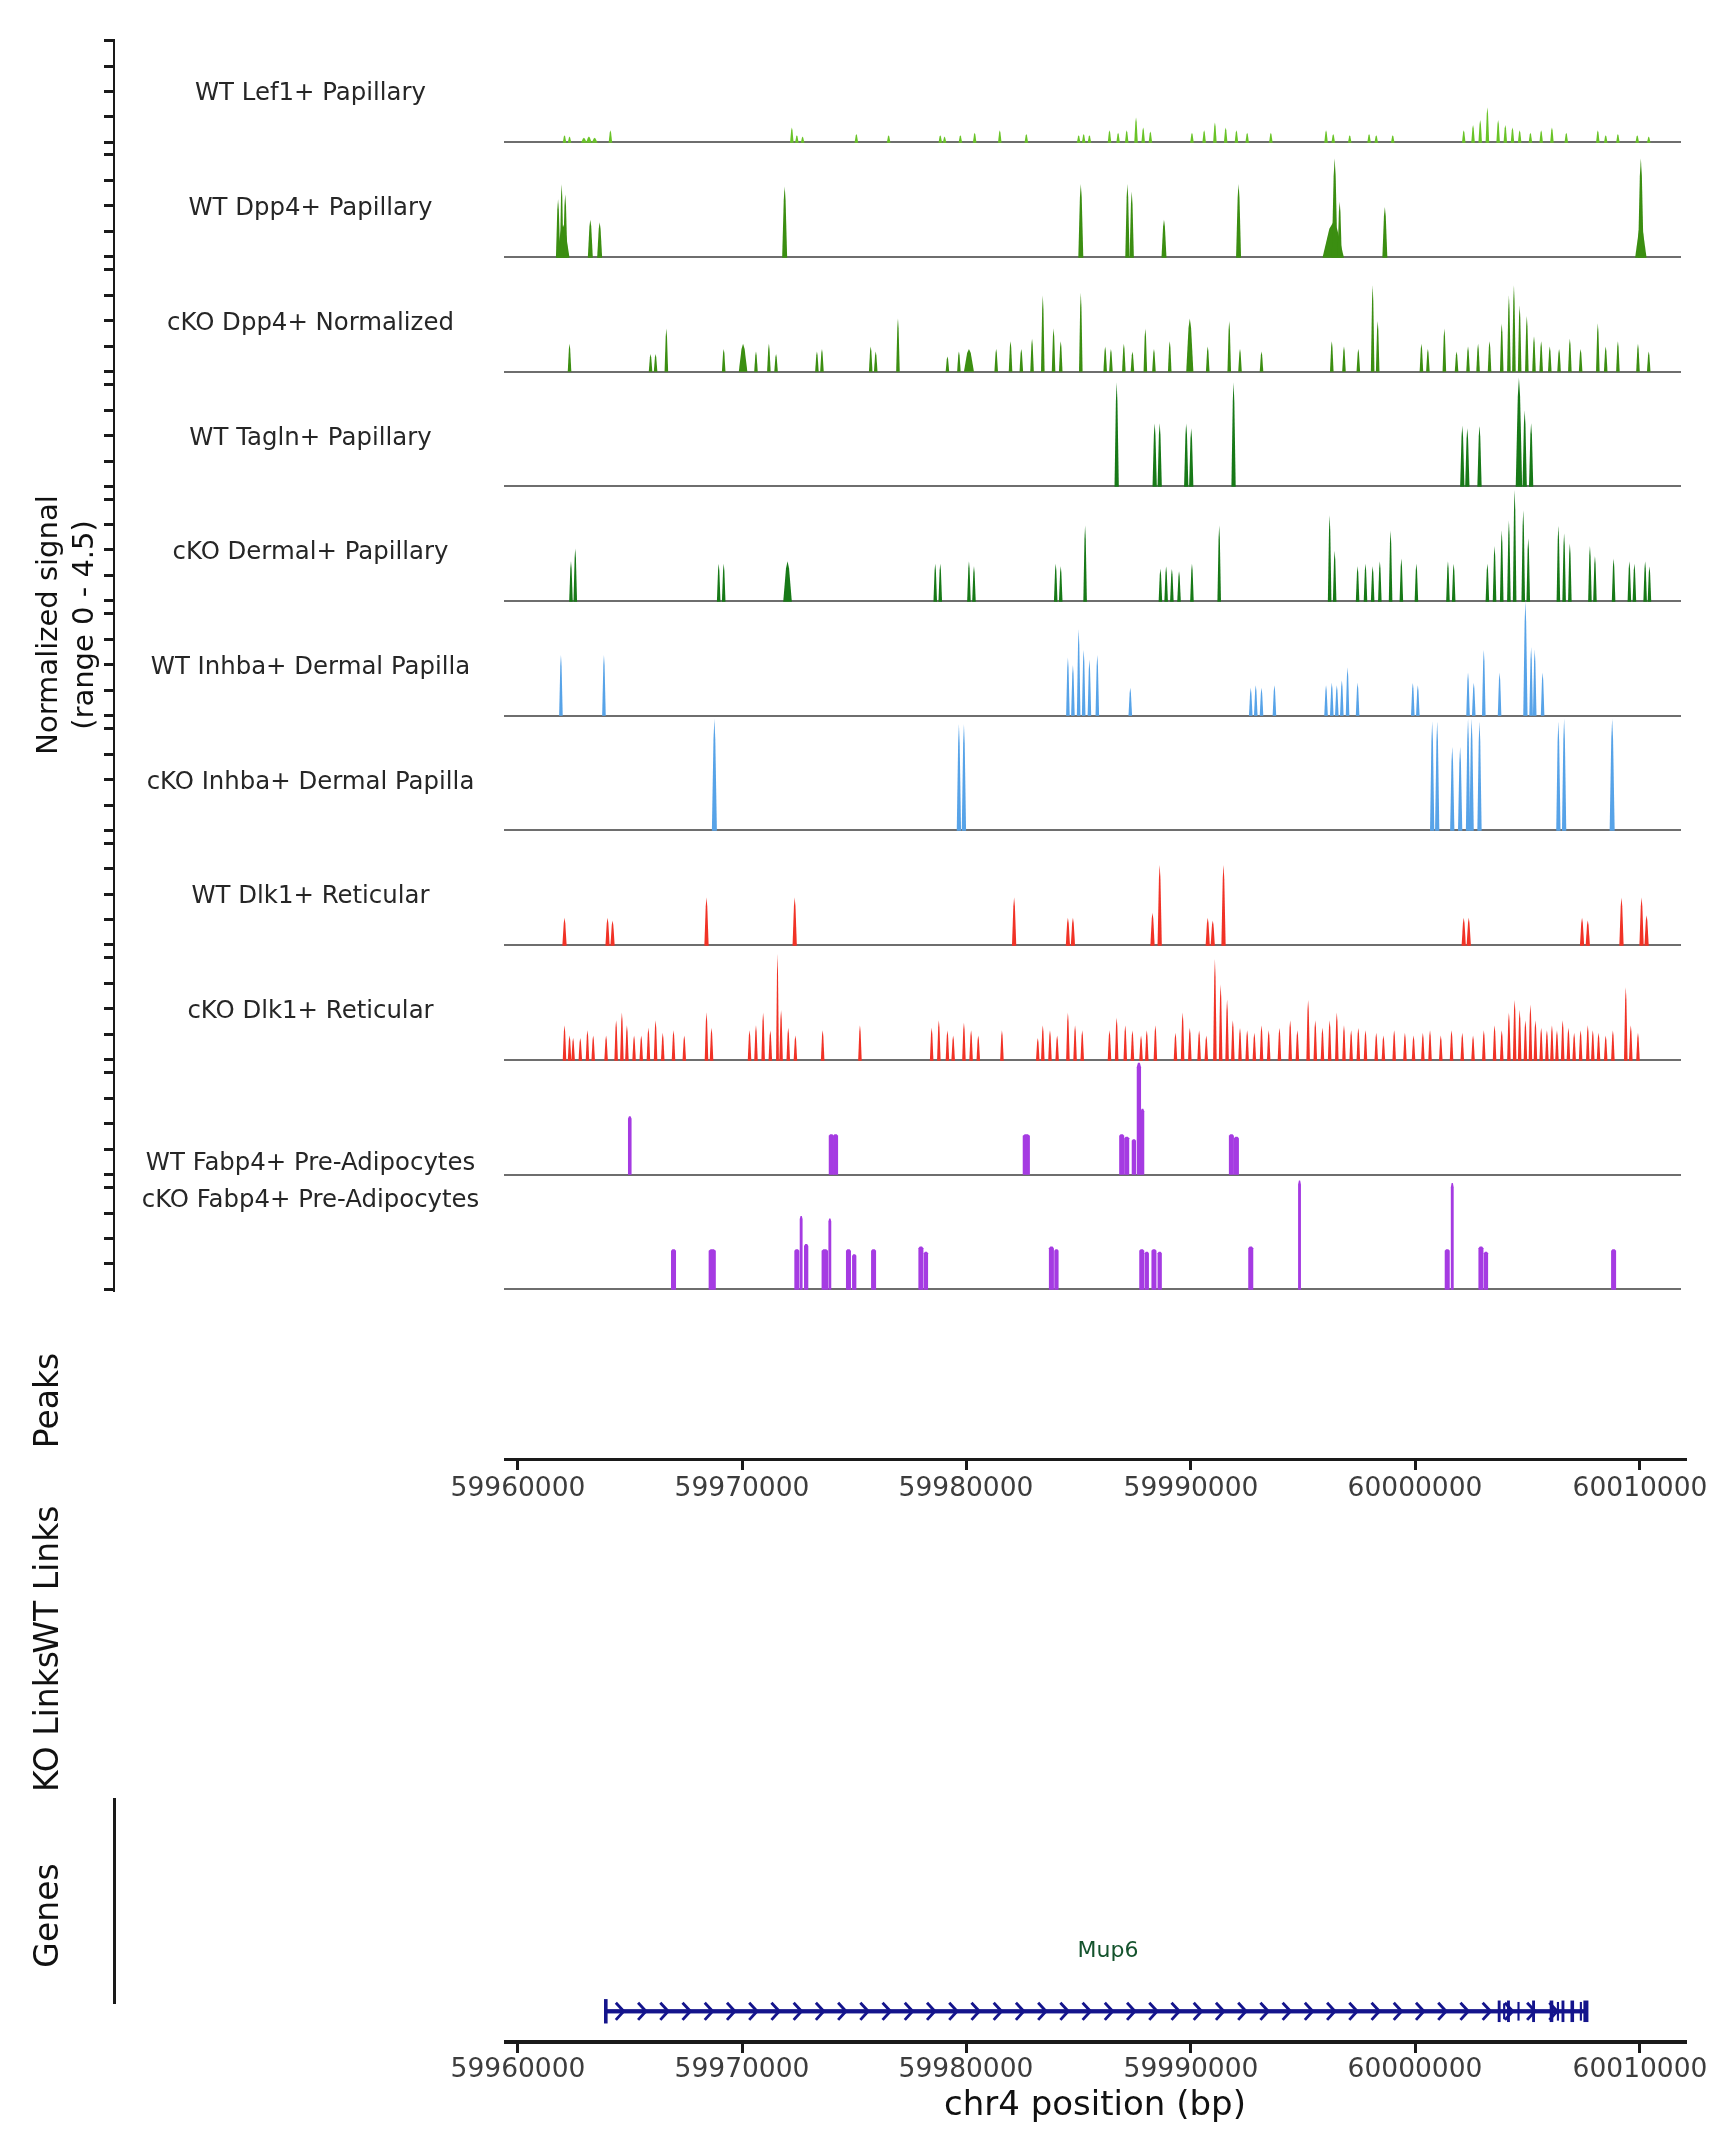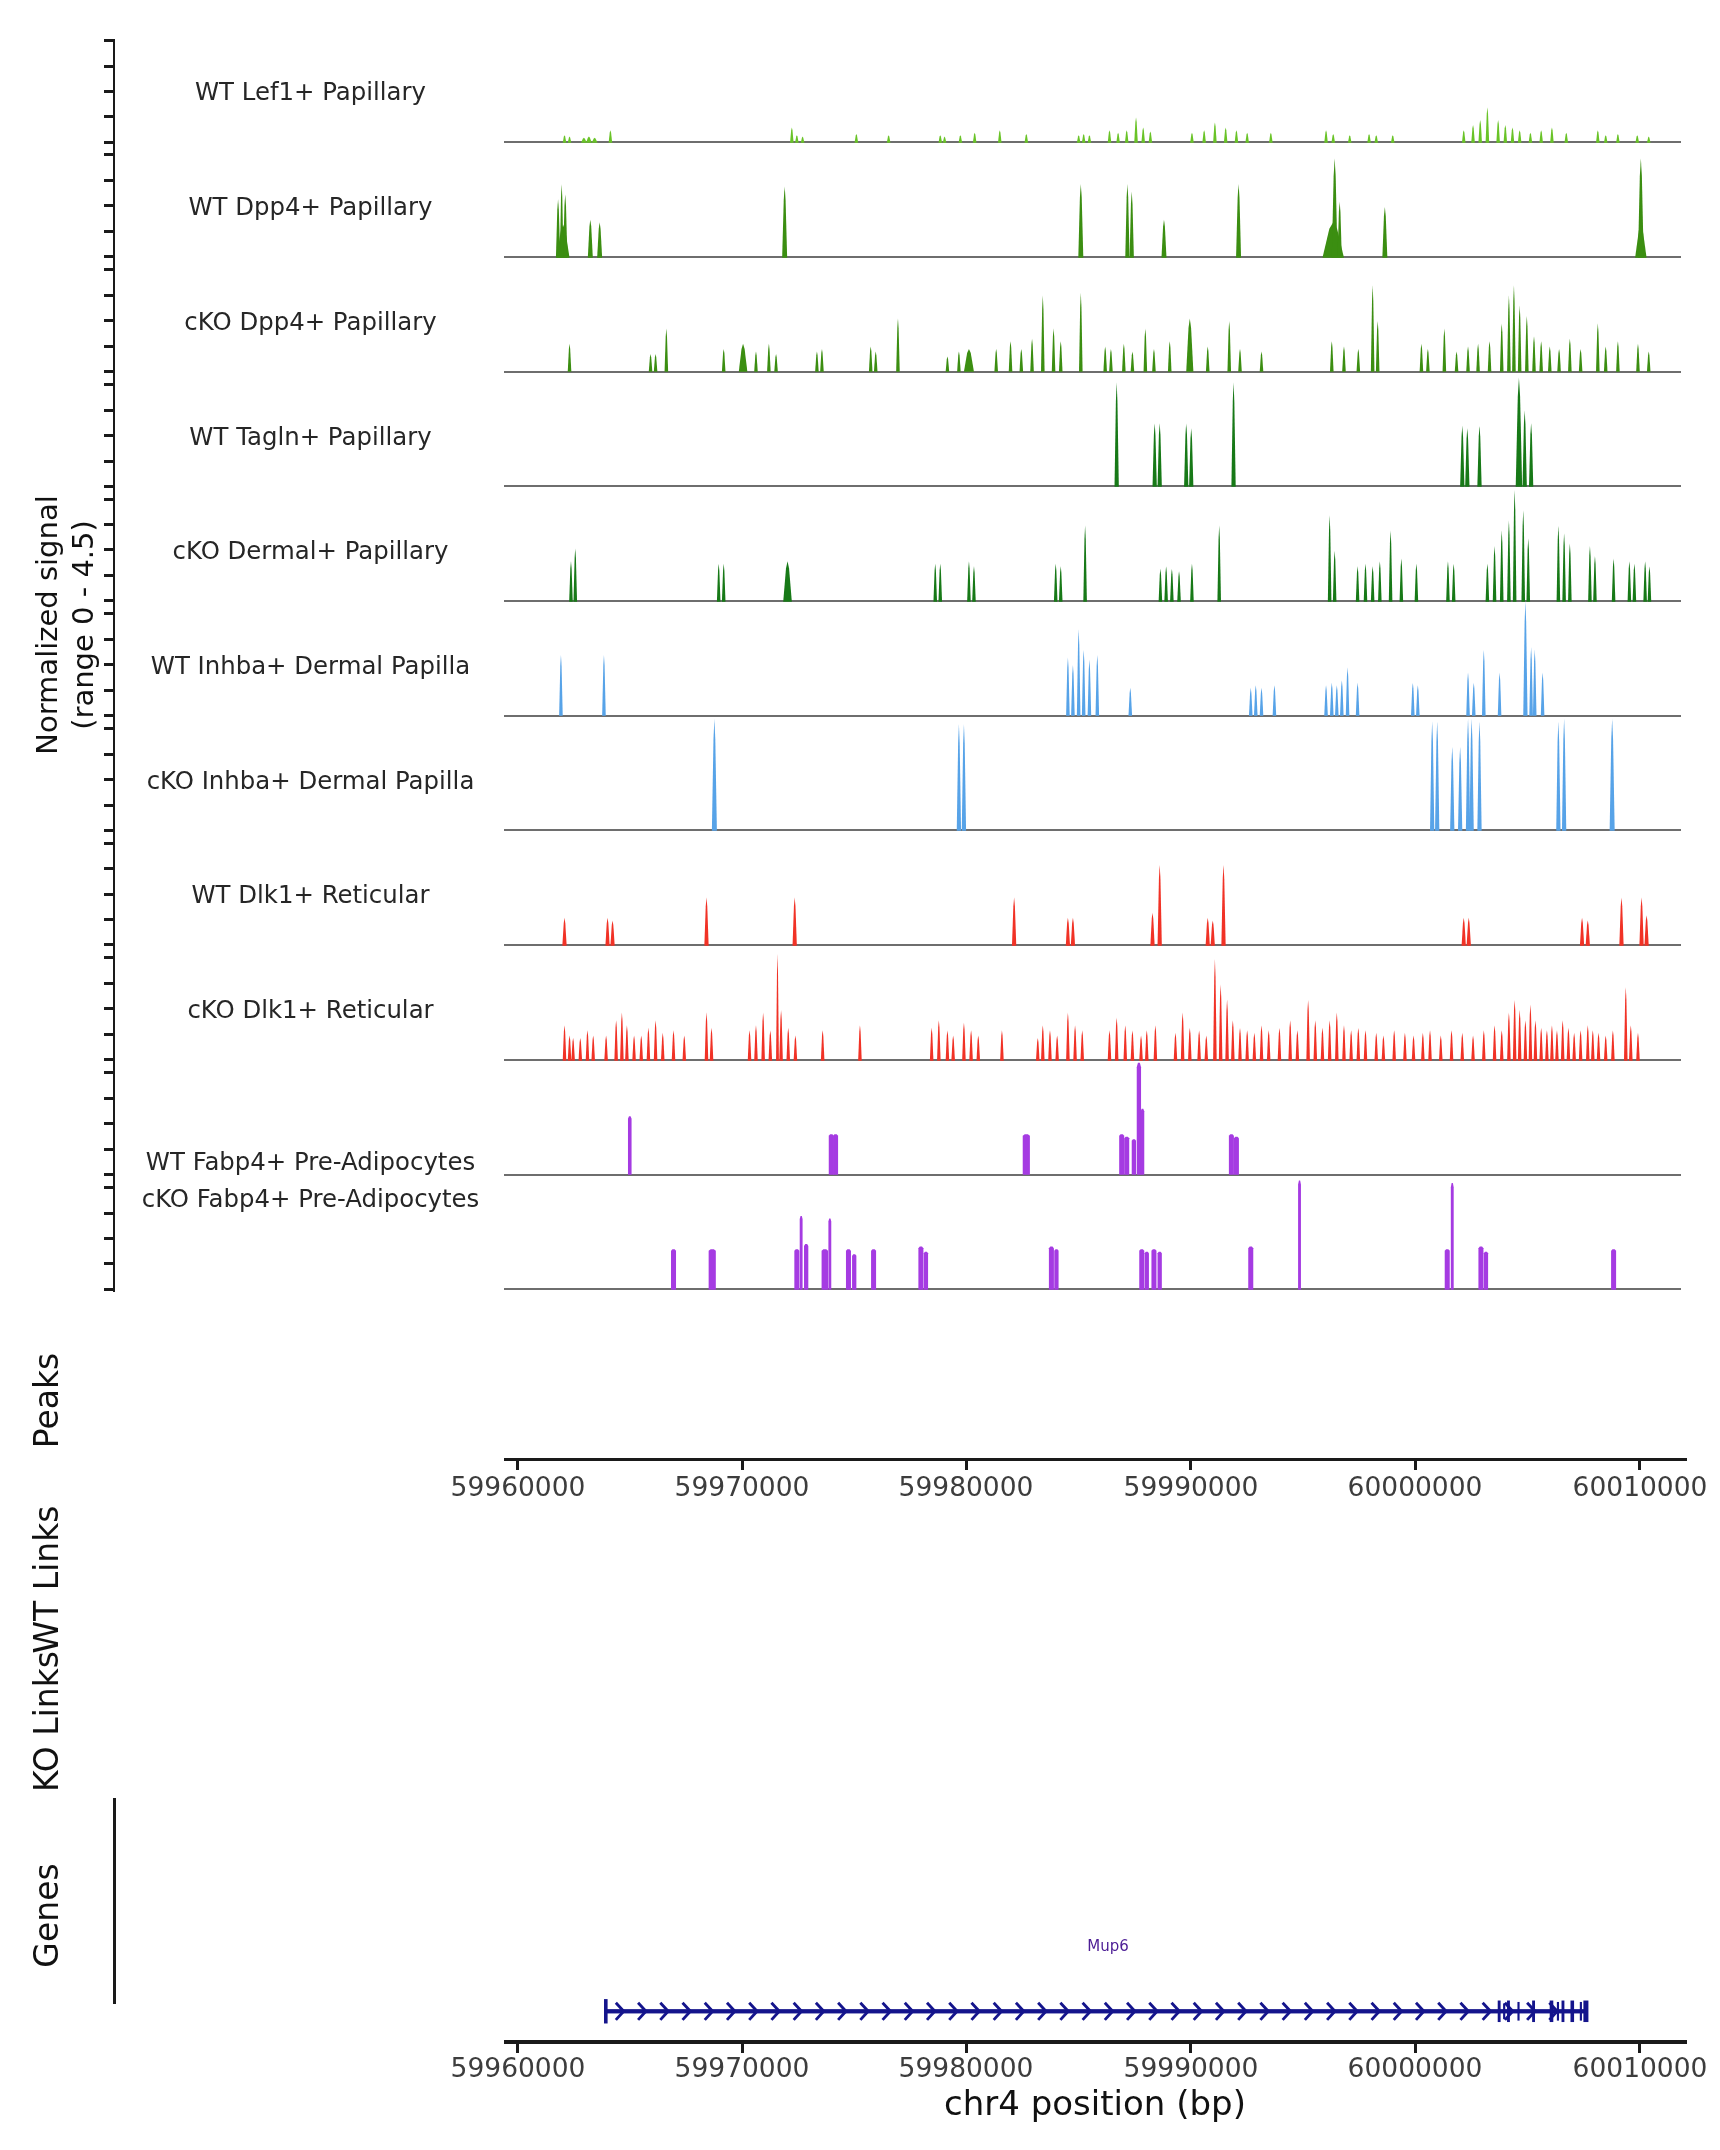--- a/index.html
+++ b/index.html
@@ -6,21 +6,21 @@
   #fig{position:relative;width:1721px;height:2151px;background:#ffffff;
        font-family:"DejaVu Sans","Liberation Sans",sans-serif;overflow:hidden;}
   .track-label{position:absolute;left:115px;width:391px;text-align:center;
        font-size:24.4px;color:#262626;white-space:nowrap;}
   .baseline{position:absolute;left:504px;width:1177px;height:2.2px;background:#6e6e6e;}
   .rot{transform:rotate(-90deg);transform-origin:center center;}
   .ylabel{position:absolute;font-size:29px;color:#111;text-align:center;line-height:36px;white-space:nowrap;}
   .section-label{position:absolute;font-size:33px;color:#111;white-space:nowrap;}
   .tick-label{position:absolute;font-size:26.5px;color:#3d3d3d;transform:translateX(-50%);white-space:nowrap;}
   .axis-line{position:absolute;background:#1a1a1a;}
-  .gene-name{position:absolute;font-size:15px;color:#4c1d95;transform:translateX(-50%);}
+  .gene-name{position:absolute;font-size:22px;color:#14532d;transform:translateX(-50%);}
   .xtitle{position:absolute;font-size:34px;color:#111;transform:translateX(-50%);white-space:nowrap;}
   svg{position:absolute;display:block;}
 </style>
 </head>
 <body>
 
 <div id="fig">
 
   <div id="ruler">
       <div class="axis-line" style="left:113px;top:39px;width:2.2px;height:1253px;"></div>
@@ -167,21 +167,21 @@
           <polygon points="1019.5,160 1021.74,75.581 1023,57.05 1024.26,75.581 1026.5,160" fill="#3B8E11"></polygon>
           <polygon points="1140,160 1149.6,119.24600000000001 1155,110.30000000000001 1160.4,119.24600000000001 1170,160" fill="#3B8E11"></polygon>
           <polygon points="1153,160 1155.56,46.47100000000002 1157,21.55000000000001 1158.44,46.47100000000002 1161,160" fill="#3B8E11"></polygon>
           <polygon points="1161,160 1162.92,95.958 1164,81.89999999999999 1165.08,95.958 1167,160" fill="#3B8E11"></polygon>
           <polygon points="1223.5,160 1225.74,101.78 1227,89 1228.26,101.78 1230.5,160" fill="#3B8E11"></polygon>
           <polygon points="1576,160 1581.12,122.15700000000001 1584,113.85 1586.88,122.15700000000001 1592,160" fill="#3B8E11"></polygon>
           <polygon points="1580,160 1582.56,46.47100000000002 1584,21.55000000000001 1585.44,46.47100000000002 1588,160" fill="#3B8E11"></polygon>
         </svg>
       </div>
       <div>
-        <div class="track-label" style="top: 307px;">cKO Dpp4+ Papillary</div>
+        <div class="track-label" style="top: 307px;">cKO Dpp4+ Normalized</div>
         <div class="baseline" style="top: 371px;"></div>
         <svg width="1176" height="115" viewBox="0 0 1640 160" style="left: 505px; top: 257px;">
           <polygon points="87.5,160 89.1,127.979 90,120.94999999999999 90.9,127.979 92.5,160" fill="#3B8E11"></polygon>
           <polygon points="200.5,160 202.1,139.623 203,135.15 203.9,139.623 205.5,160" fill="#3B8E11"></polygon>
           <polygon points="207.5,160 209.1,139.623 210,135.15 210.9,139.623 212.5,160" fill="#3B8E11"></polygon>
           <polygon points="222.5,160 224.1,110.513 225,99.65 225.9,110.513 227.5,160" fill="#3B8E11"></polygon>
           <polygon points="302.5,160 304.1,133.801 305,128.05 305.9,133.801 307.5,160" fill="#3B8E11"></polygon>
           <polygon points="326,160 329.84,127.979 332,120.94999999999999 334.16,127.979 338,160" fill="#3B8E11"></polygon>
           <polygon points="347.5,160 349.1,136.712 350,131.6 350.9,136.712 352.5,160" fill="#3B8E11"></polygon>
           <polygon points="365.5,160 367.1,127.979 368,120.94999999999999 368.9,127.979 370.5,160" fill="#3B8E11"></polygon>

